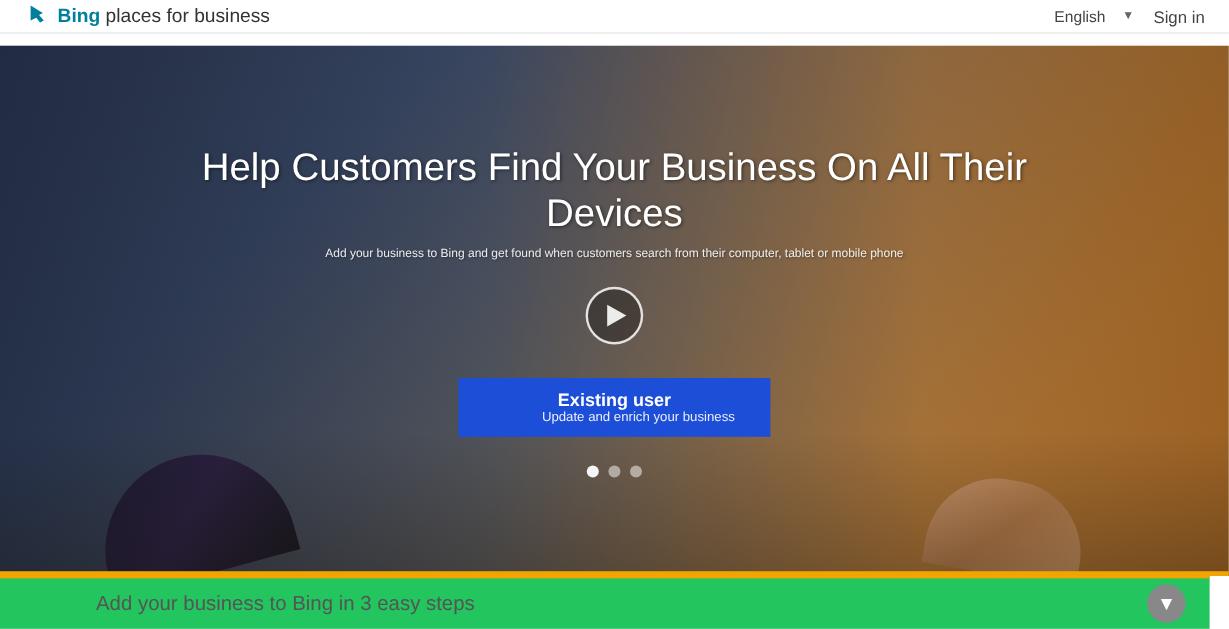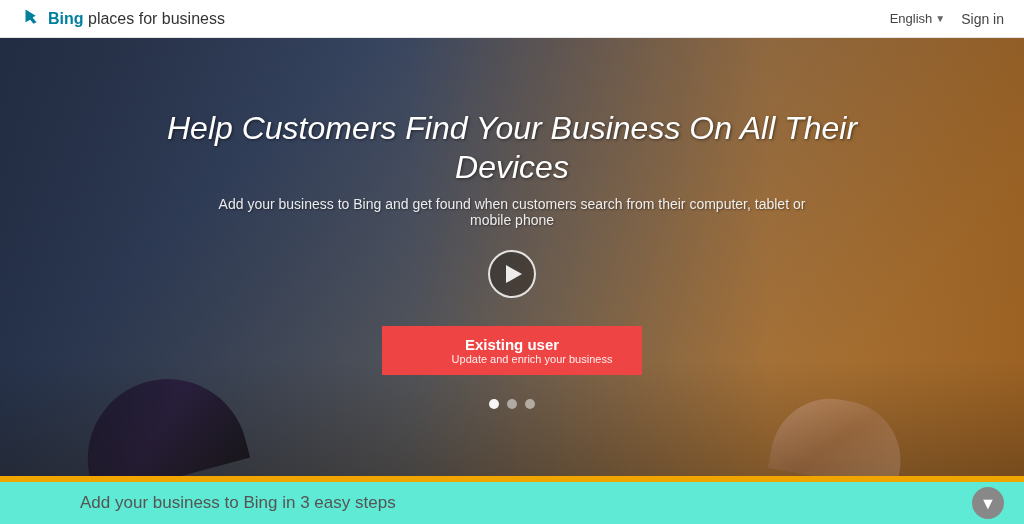--- a/index.html
+++ b/index.html
@@ -2,21 +2,21 @@
 <html><head>
   <meta charset="utf-8">
   <style>
     * { margin: 0; padding: 0; box-sizing: border-box; }
     body { font-family: 'Segoe UI', Arial, sans-serif; width: 1024px; height: 524px; overflow: hidden; background: #fff; }
 
     
     .header {
       position: absolute;
       top: 0; left: 0; right: 0;
-      height: 38px;
+      height: 28px;
       background: #fff;
       display: flex;
       align-items: center;
       justify-content: space-between;
       padding: 0 20px;
       z-index: 10;
       border-bottom: 1px solid #e5e5e5;
     }
     .logo-area {
       display: flex;
@@ -36,21 +36,21 @@
       font-weight: 700;
     }
     .header-right {
       display: flex;
       align-items: center;
       gap: 16px;
     }
     .lang-selector {
       display: flex;
       align-items: center;
-      gap: 3px;
+      gap: 14px;
       font-size: 13px;
       color: #444;
       cursor: pointer;
     }
     .chevron-down {
       font-size: 10px;
       color: #666;
     }
     .sign-in-link {
       font-size: 14px;
@@ -135,24 +135,23 @@
       text-align: center;
     }
     .hero-title {
       font-size: 32px;
       font-weight: 300;
       color: #fff;
       text-shadow: 1px 1px 3px rgba(0,0,0,0.5);
       margin-bottom: 10px;
       line-height: 1.2;
       max-width: 780px;
-      font-style: italic;
     }
     .hero-subtitle {
-      font-size: 14px;
+      font-size: 10px;
       color: rgba(255,255,255,0.9);
       text-shadow: 1px 1px 2px rgba(0,0,0,0.4);
       margin-bottom: 22px;
       max-width: 620px;
     }
     .play-button {
       width: 48px;
       height: 48px;
       border-radius: 50%;
       border: 2px solid rgba(255,255,255,0.85);
@@ -172,21 +171,21 @@
       margin-left: 4px;
     }
 
     
     .cta-buttons {
       display: flex;
       gap: 16px;
       margin-bottom: 24px;
     }
     .cta-btn {
-      background: #ef4444;
+      background: #1d4ed8;
       border: none;
       color: #fff;
       padding: 10px 30px;
       cursor: pointer;
       text-align: center;
       min-width: 200px;
     }
     .cta-btn-title {
       font-size: 15px;
       font-weight: 600;
@@ -212,23 +211,23 @@
       background: rgba(255,255,255,0.5);
     }
     .dot.active {
       background: rgba(255,255,255,0.95);
     }
 
     
     .bottom-bar {
       position: absolute;
       bottom: 0;
-      left: 0; right: 0;
+      left: 0; right: 16px;
       height: 44px;
-      background: #5eead4;
+      background: #22c55e;
       display: flex;
       align-items: center;
       justify-content: space-between;
       padding: 0 20px 0 80px;
       border-top: 2px solid #f0a500;
     }
     .bottom-text {
       font-size: 17px;
       color: #555;
       font-weight: 300;

